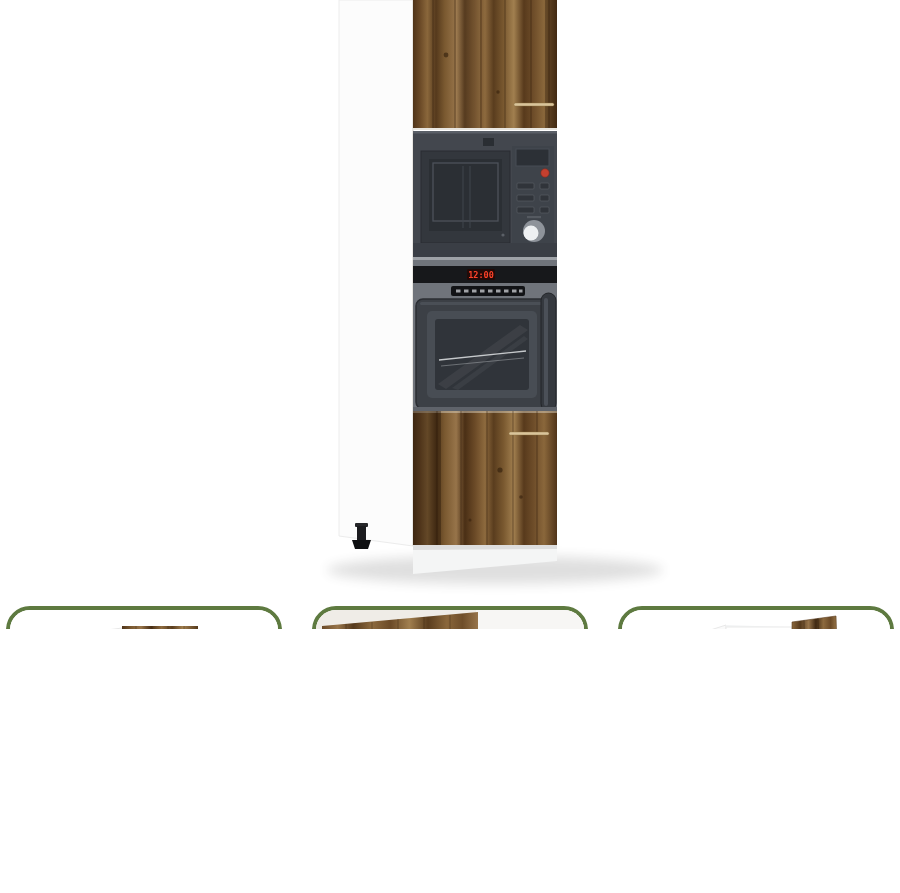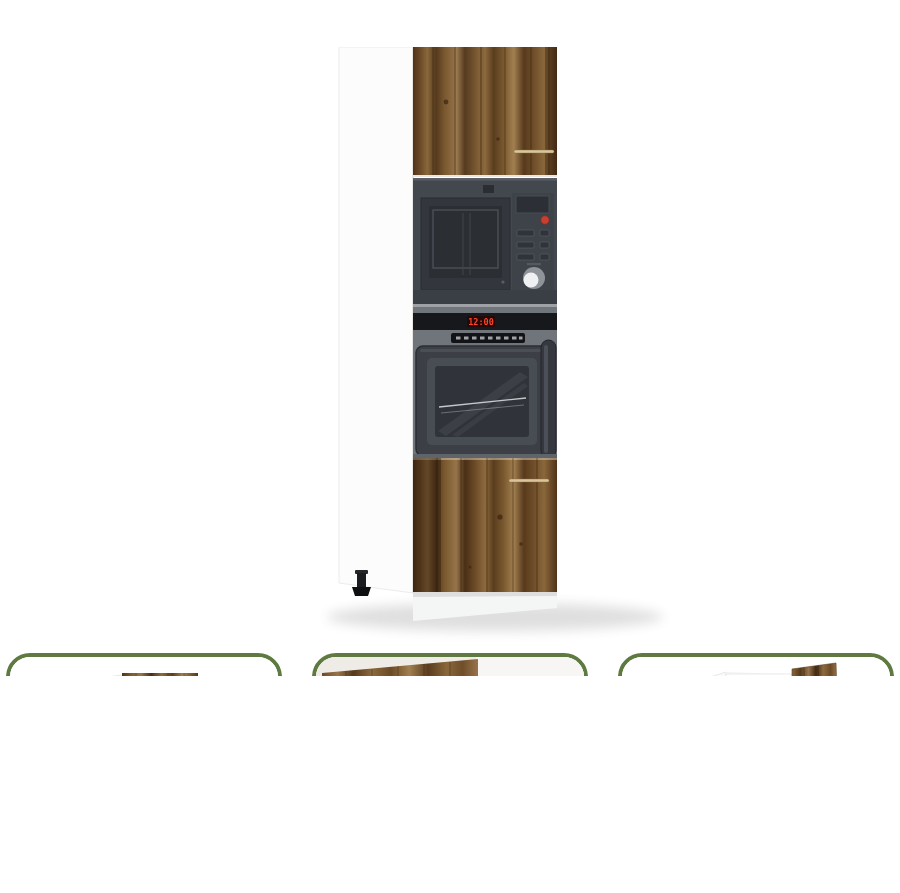--- a/index.html
+++ b/index.html
@@ -1,17 +1,17 @@
 <!DOCTYPE html>
 <html><head>
 <meta charset="utf-8">
 <style>
   html,body{margin:0;padding:0;background:#ffffff;}
   .canvas{position:relative;width:900px;height:629px;background:#ffffff;overflow:hidden;
-          font-family:"DejaVu Sans",sans-serif;margin-top:47px;}
+          font-family:"DejaVu Sans",sans-serif;}
   .main-image{position:absolute;left:0;top:0;width:900px;height:600px;}
   .thumb-row{position:absolute;left:6px;top:606px;width:888px;height:280px;
              display:flex;gap:30px;}
   .thumb{width:276px;height:278px;box-sizing:border-box;margin:0;padding:0;
          border:4px solid #5e7a40;border-radius:24px;background:#ffffff;
          overflow:hidden;flex:0 0 auto;}
   .thumb svg{display:block;width:268px;height:270px;}
   svg{shape-rendering:auto;}
   .clock-text{font-family:"DejaVu Sans Mono",monospace;font-weight:bold;}
 </style>

